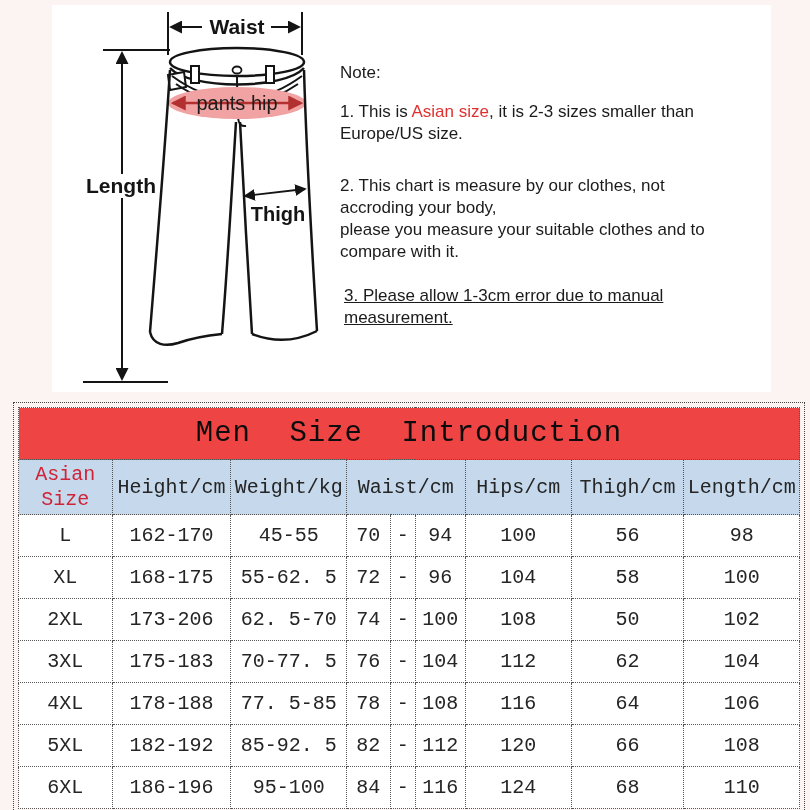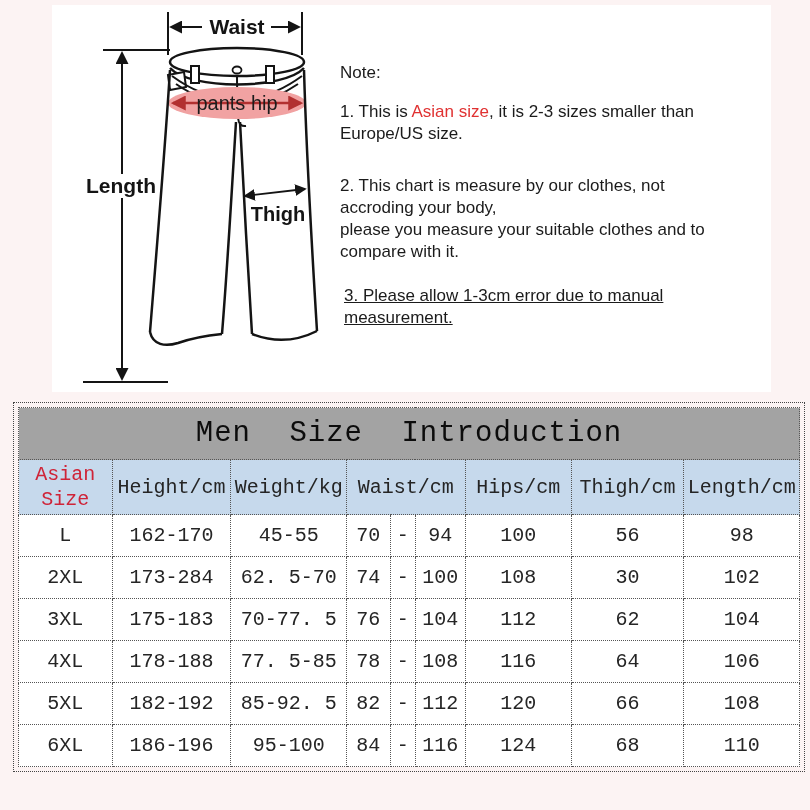--- a/index.html
+++ b/index.html
@@ -35,21 +35,21 @@
     position:absolute; left:13px; top:402px; width:782px;
     border:1px dotted #444; padding:4px;
   }
   table.size {
     width:100%; border-collapse:collapse; table-layout:fixed;
     font-family:"Liberation Mono","DejaVu Sans Mono",monospace;
     color:#252525;
   }
   table.size td, table.size th { border:1px dotted #555; text-align:center; vertical-align:middle; }
   .title-cell {
-    background:#a3a3a3; height:49px;
+    background:#ef4444; height:49px;
     font-size:29px; font-weight:normal; letter-spacing:1px; word-spacing:20px;
     color:#0c0c0c;
   }
   tr.head th {
     background:#c6d9ec; height:52px;
     font-size:20px; font-weight:normal;
   }
   th.asian-h { color:#cf2438; line-height:1.25; padding:0 12px; }
   tbody.rows td { height:39px; font-size:20px; background:#ffffff; font-weight:normal; }
 </style>
@@ -162,28 +162,39 @@
             <td>162-170</td>
             <td>45-55</td>
             <td>70</td>
             <td>-</td>
             <td>94</td>
             <td>100</td>
             <td>56</td>
             <td>98</td>
           </tr>
           <tr>
+            <td>XL</td>
+            <td>168-175</td>
+            <td>55-62. 5</td>
+            <td>72</td>
+            <td>-</td>
+            <td>96</td>
+            <td>104</td>
+            <td>58</td>
+            <td>100</td>
+          </tr>
+          <tr>
             <td>2XL</td>
-            <td>173-284</td>
+            <td>173-206</td>
             <td>62. 5-70</td>
             <td>74</td>
             <td>-</td>
             <td>100</td>
             <td>108</td>
-            <td>30</td>
+            <td>50</td>
             <td>102</td>
           </tr>
           <tr>
             <td>3XL</td>
             <td>175-183</td>
             <td>70-77. 5</td>
             <td>76</td>
             <td>-</td>
             <td>104</td>
             <td>112</td>

